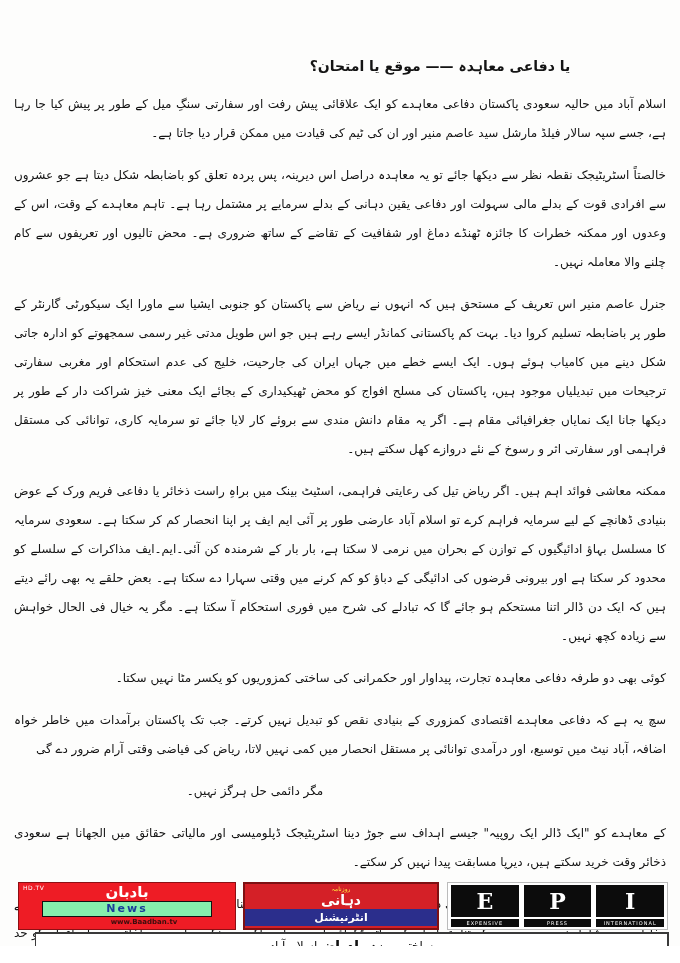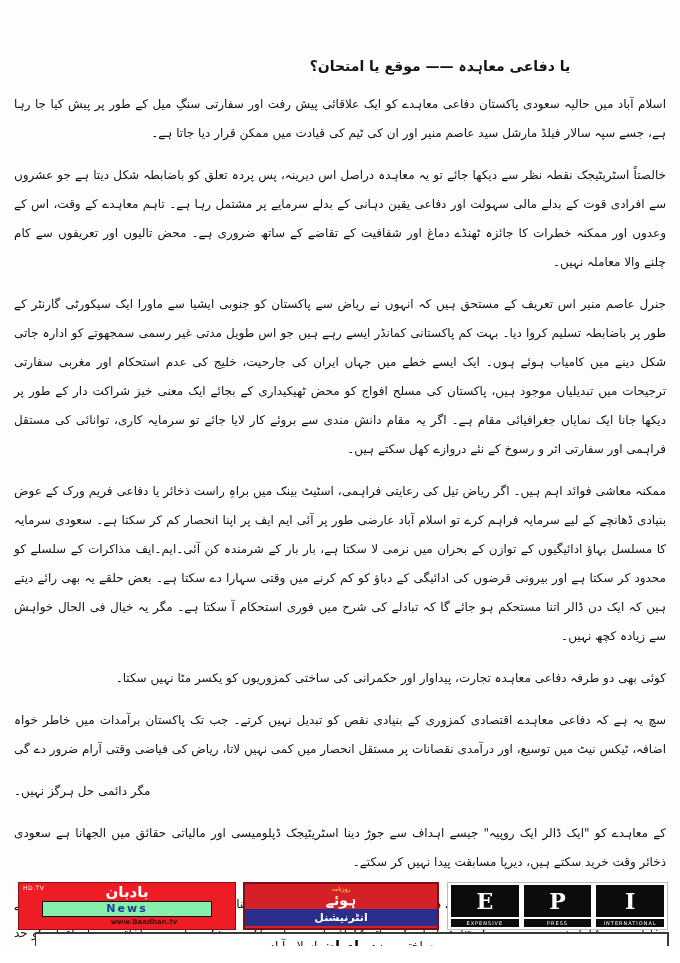--- a/index.html
+++ b/index.html
@@ -15,21 +15,21 @@
   }
   .title {
     text-align:center; padding-left:200px;
     font-size:14px; font-weight:bold; margin:0 0 16px 0;
   }
   .para {
     font-size:12px; line-height:29px; text-align:justify;
     margin:0 0 13px 0;
   }
   .para.center { text-align:right; }
-  .para.center-right { text-align:left; padding-right:170px; }
+  .para.center-right { text-align:center; padding-right:170px; }
   
   .logos { position:absolute; top:882px; left:0; right:0; height:48px; }
   .logo-badban {
     position:absolute; left:18px; top:0; width:218px; height:48px;
     background:#ee1c25; border:1px solid #8d0f14; color:#fff;
     text-align:center; overflow:hidden;
   }
   .badban-hdtv { position:absolute; top:1px; left:4px; font-size:6px; color:#fff; letter-spacing:0.5px; }
   .badban-name { font-size:15px; font-weight:bold; line-height:17px; margin-top:1px; }
   .badban-newsbox {
@@ -73,38 +73,38 @@
 
 <div class="page">
 
   <div class="content">
     <p class="title">یا دفاعی معاہدہ —— موقع یا امتحان؟</p>
     <p class="para">اسلام آباد میں حالیہ سعودی پاکستان دفاعی معاہدے کو ایک علاقائی پیش رفت اور سفارتی سنگِ میل کے طور پر پیش کیا جا رہا ہے، جسے سپہ سالار فیلڈ مارشل سید عاصم منیر اور ان کی ٹیم کی قیادت میں ممکن قرار دیا جاتا ہے۔</p>
     <p class="para">خالصتاً اسٹریٹیجک نقطہ نظر سے دیکھا جائے تو یہ معاہدہ دراصل اس دیرینہ، پس پردہ تعلق کو باضابطہ شکل دیتا ہے جو عشروں سے افرادی قوت کے بدلے مالی سہولت اور دفاعی یقین دہانی کے بدلے سرمایے پر مشتمل رہا ہے۔ تاہم معاہدے کے وقت، اس کے وعدوں اور ممکنہ خطرات کا جائزہ ٹھنڈے دماغ اور شفافیت کے تقاضے کے ساتھ ضروری ہے۔ محض تالیوں اور تعریفوں سے کام چلنے والا معاملہ نہیں۔</p>
     <p class="para">جنرل عاصم منیر اس تعریف کے مستحق ہیں کہ انہوں نے ریاض سے پاکستان کو جنوبی ایشیا سے ماورا ایک سیکورٹی گارنٹر کے طور پر باضابطہ تسلیم کروا دیا۔ بہت کم پاکستانی کمانڈر ایسے رہے ہیں جو اس طویل مدتی غیر رسمی سمجھوتے کو ادارہ جاتی شکل دینے میں کامیاب ہوئے ہوں۔ ایک ایسے خطے میں جہاں ایران کی جارحیت، خلیج کی عدم استحکام اور مغربی سفارتی ترجیحات میں تبدیلیاں موجود ہیں، پاکستان کی مسلح افواج کو محض ٹھیکیداری کے بجائے ایک معنی خیز شراکت دار کے طور پر دیکھا جانا ایک نمایاں جغرافیائی مقام ہے۔ اگر یہ مقام دانش مندی سے بروئے کار لایا جائے تو سرمایہ کاری، توانائی کی مستقل فراہمی اور سفارتی اثر و رسوخ کے نئے دروازے کھل سکتے ہیں۔</p>
     <p class="para">ممکنہ معاشی فوائد اہم ہیں۔ اگر ریاض تیل کی رعایتی فراہمی، اسٹیٹ بینک میں براہِ راست ذخائر یا دفاعی فریم ورک کے عوض بنیادی ڈھانچے کے لیے سرمایہ فراہم کرے تو اسلام آباد عارضی طور پر آئی ایم ایف پر اپنا انحصار کم کر سکتا ہے۔ سعودی سرمایہ کا مسلسل بہاؤ ادائیگیوں کے توازن کے بحران میں نرمی لا سکتا ہے، بار بار کے شرمندہ کن آئی۔ایم۔ایف مذاکرات کے سلسلے کو محدود کر سکتا ہے اور بیرونی قرضوں کی ادائیگی کے دباؤ کو کم کرنے میں وقتی سہارا دے سکتا ہے۔ بعض حلقے یہ بھی رائے دیتے ہیں کہ ایک دن ڈالر اتنا مستحکم ہو جائے گا کہ تبادلے کی شرح میں فوری استحکام آ سکتا ہے۔ مگر یہ خیال فی الحال خواہش سے زیادہ کچھ نہیں۔</p>
     <p class="para center">کوئی بھی دو طرفہ دفاعی معاہدہ تجارت، پیداوار اور حکمرانی کی ساختی کمزوریوں کو یکسر مٹا نہیں سکتا۔</p>
-    <p class="para">سچ یہ ہے کہ دفاعی معاہدے اقتصادی کمزوری کے بنیادی نقص کو تبدیل نہیں کرتے۔ جب تک پاکستان برآمدات میں خاطر خواہ اضافہ، ٹیکس نیٹ میں توسیع، اور درآمدی نقصانات پر مستقل انحصار میں کمی نہیں لاتا، ریاض کی فیاضی وقتی آرام ضرور دے گی</p>
+    <p class="para">سچ یہ ہے کہ دفاعی معاہدے اقتصادی کمزوری کے بنیادی نقص کو تبدیل نہیں کرتے۔ جب تک پاکستان برآمدات میں خاطر خواہ اضافہ، آباد نیٹ میں توسیع، اور درآمدی توانائی پر مستقل انحصار میں کمی نہیں لاتا، ریاض کی فیاضی وقتی آرام ضرور دے گی</p>
     <p class="para center-right">مگر دائمی حل ہرگز نہیں۔</p>
     <p class="para">کے معاہدے کو "ایک ڈالر ایک روپیہ" جیسے اہداف سے جوڑ دینا اسٹریٹیجک ڈپلومیسی اور مالیاتی حقائق میں الجھانا ہے سعودی ذخائر وقت خرید سکتے ہیں، دیرپا مسابقت پیدا نہیں کر سکتے۔</p>
     <p class="para">معاہدے کے نقصانات بھی نمایاں ہیں۔ باہمی دفاع کی شق پاکستان کو ایسے خلیجی تنازعات میں گھسیٹ سکتی ہے جو اس کے اپنے مفادات میں شامل نہ ہوں — یمن کے تنازع، ایران کے ساتھ ٹکراؤ، یا دور دراز پراکسی جنگیں۔ ایسی مداخلتیں مسلح افواج کو حد سے زیادہ پھیلا سکتی ہیں اور ملکی سرزمین پر جوابی حملوں کا خطرہ بڑھا سکتی ہیں۔ اس معاہدے کی غیر متوازن نوعیت — سعودی مالی وسائل بمقابلہ پاکستانی افرادی قوت — پاکستان کو ایک مستقل معاون، بجائے خود مختار شراکت دار کے، کی حیثیت میں پروان چڑھا سکتی ہے۔ تاریخ میں کئی چھوٹے ملک ایسے سرپرستوں کی اسٹریٹیجک امنگوں کی قیمت چکا چکے ہیں۔</p>
   </div>
 
   <div class="logos">
 
     <div class="logo-badban">
       <span class="badban-hdtv">HD.TV</span>
       <div class="badban-name">بادبان</div>
       <div class="badban-newsbox">News</div>
       <div class="badban-url">www.Baadban.tv</div>
     </div>
 
     <div class="logo-post">
       <div class="post-daily">روزنامہ</div>
-      <div class="post-name">ہوئے</div>
+      <div class="post-name">دہانی</div>
       <div class="post-intl">انٹرنیشنل</div>
     </div>
 
     <div class="logo-epi">
       <div class="epi-cell">
         <div class="epi-letter">E</div>
         <div class="epi-word">EXPENSIVE</div>
       </div>
       <div class="epi-cell">
         <div class="epi-letter">P</div>

